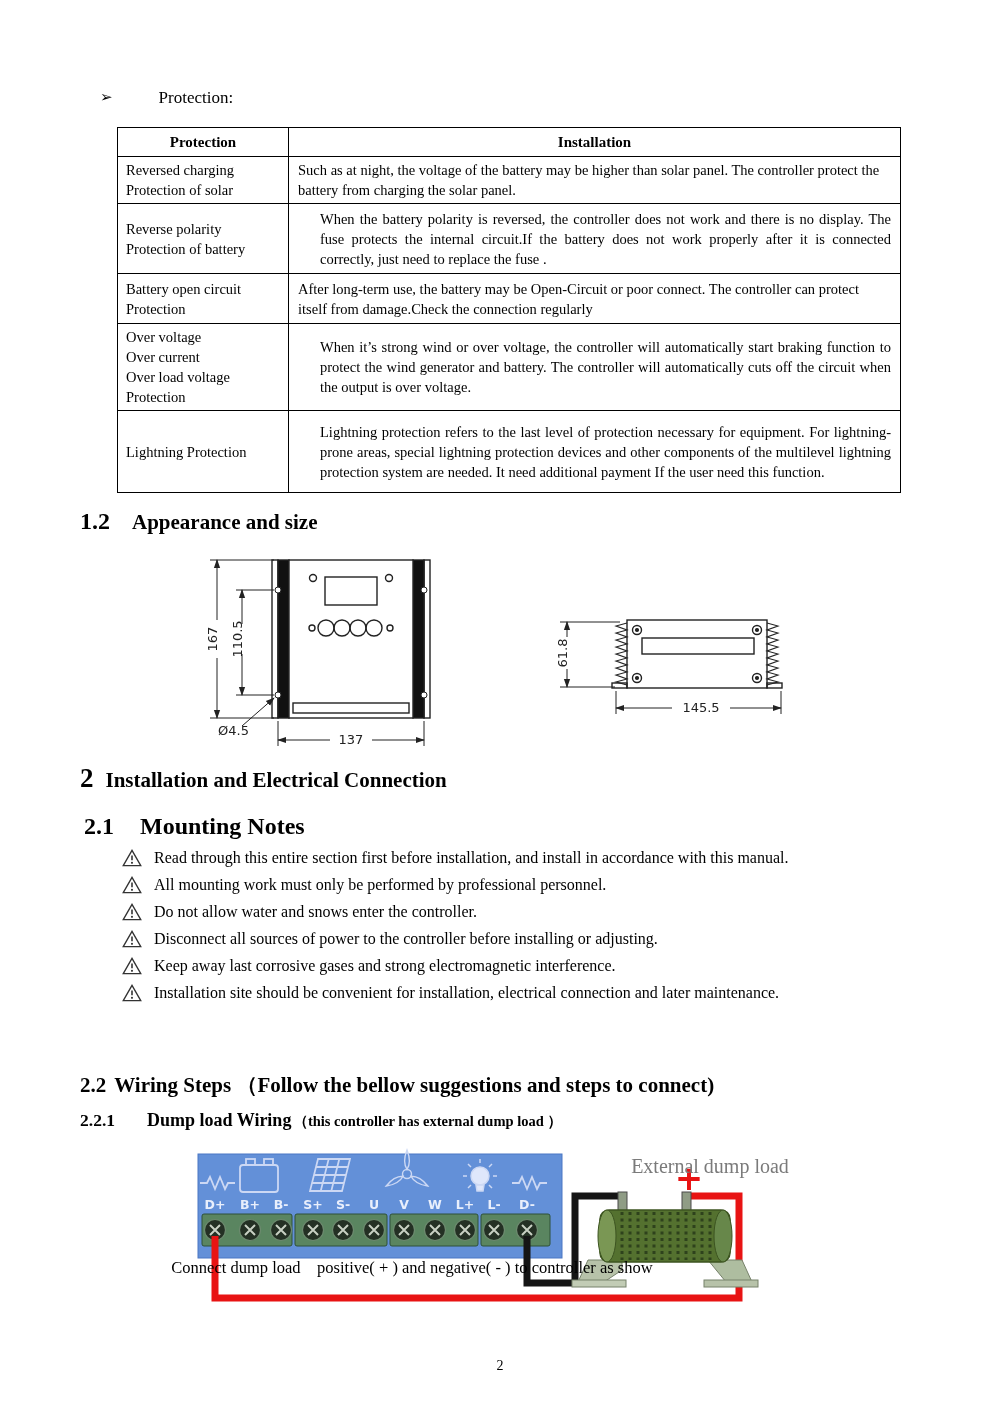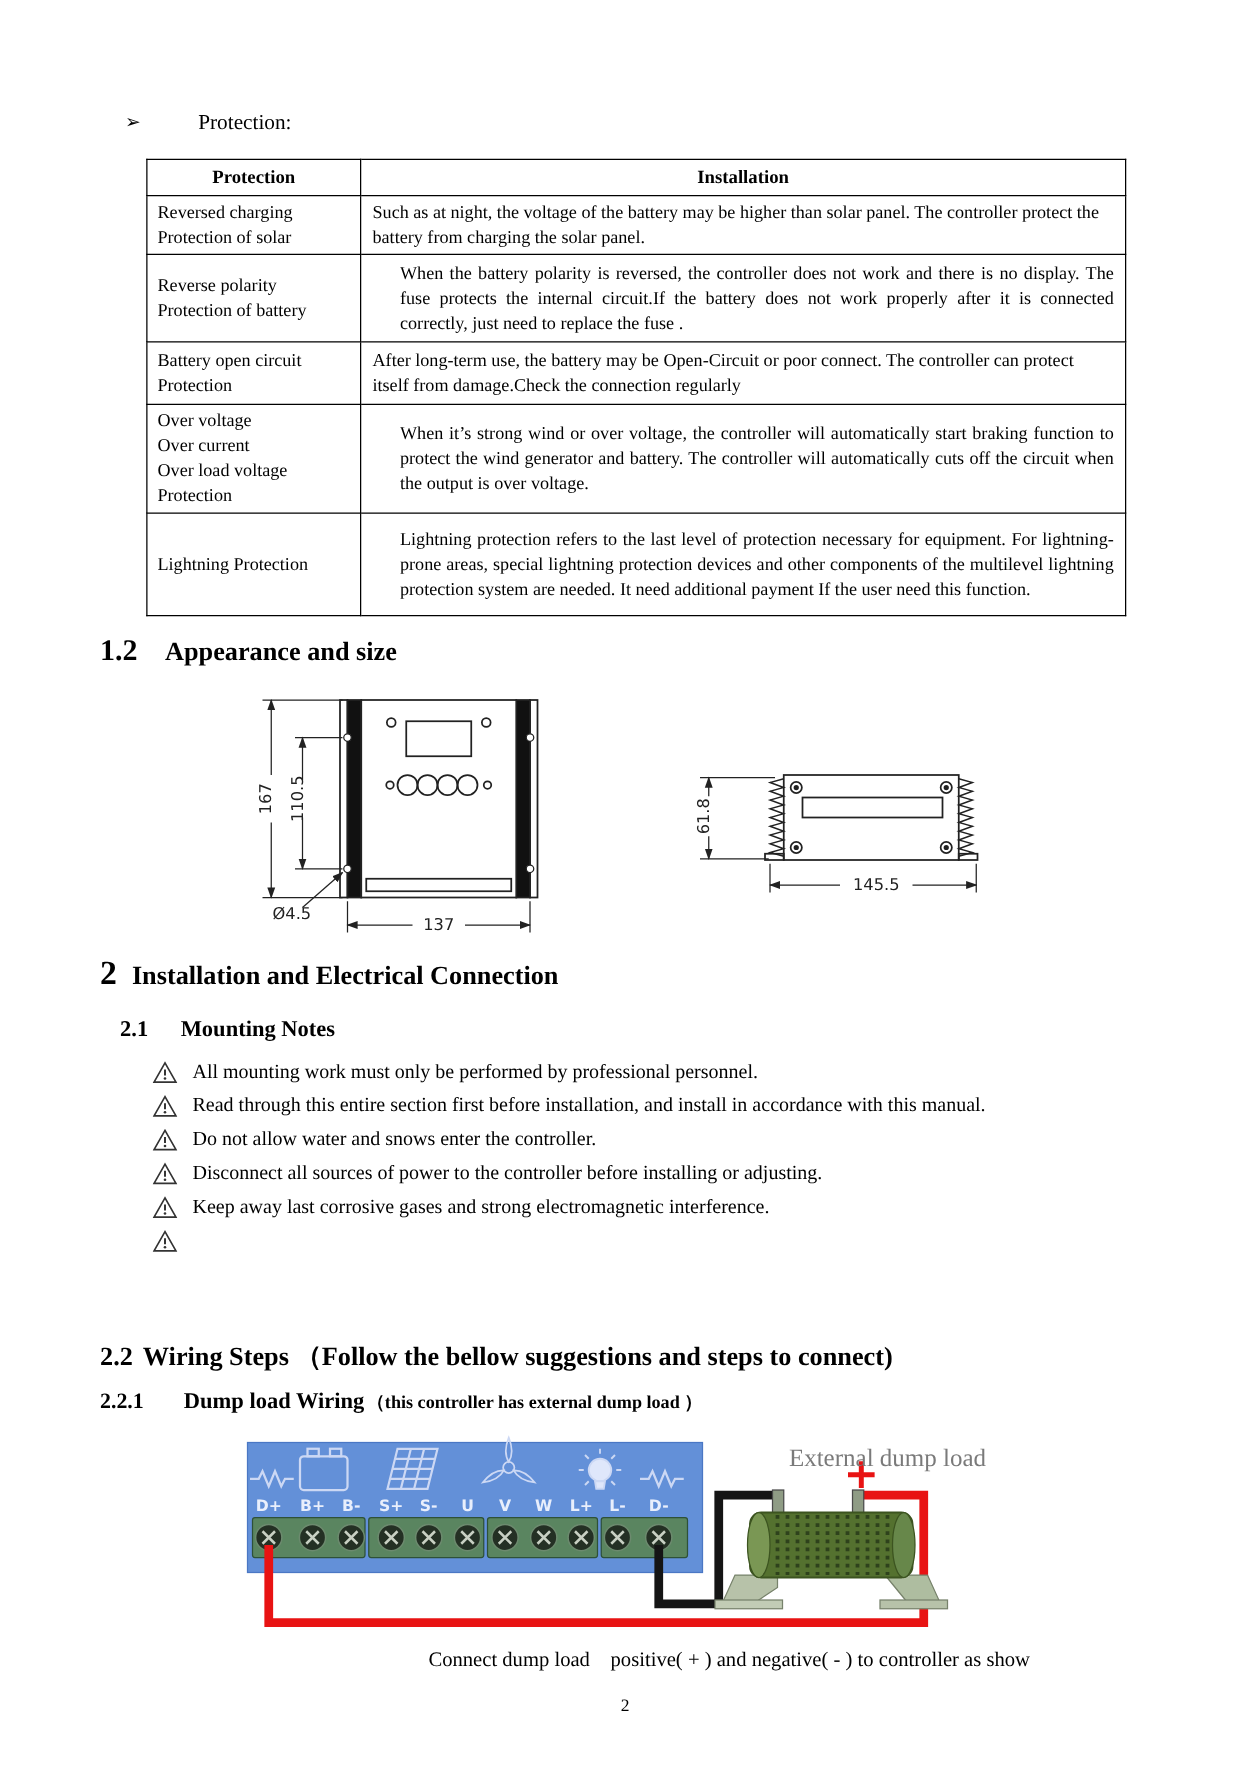--- a/index.html
+++ b/index.html
@@ -26,37 +26,37 @@
   tr.r1 td{height:47px} tr.r2 td{height:70px} tr.r3 td{height:50px}
   tr.r4 td{height:83px} tr.r5 td{height:82px}
 
   
   .h-12 { left:80px; top:508px; font-weight:bold; }
   .h-12 .num { font-size:24px; }
   .h-12 .ttl { font-size:21px; margin-left:22px; }
   .h-2 { left:80px; top:763px; font-weight:bold; }
   .h-2 .num { font-size:27px; }
   .h-2 .ttl { font-size:21px; margin-left:12px; }
-  .h-21 { left:96px; top:813px; font-weight:bold; font-size:18px; }
+  .h-21 { left:84px; top:813px; font-weight:bold; font-size:24px; }
   .h-21 .ttl { margin-left:26px; }
   .h-22 { left:80px; top:1071px; font-weight:bold; font-size:21px; }
   .h-22 .ttl { margin-left:8px; }
   .h-221 { left:80px; top:1110px; font-weight:bold; }
   .h-221 .num { font-size:17.5px; }
   .h-221 .ttl { font-size:18px; margin-left:32px; }
   .h-221 .sub { font-size:14.5px; margin-left:2px;margin-top:32px; }
 
   
   .notes { left:122px; top:847px; width:800px; list-style:none; }
   .notes li { display:flex; align-items:flex-start; font-size:16px; line-height:21px; margin-bottom:6px; }
   .notes li .warn { flex:0 0 20px; margin-top:1px; }
   .notes li .txt { margin-left:12px; max-width:745px; }
 
   
-  .caption { left:0; top:1318px; width:824px; text-align:right; font-size:16.5px; white-space:pre-wrap; }
+  .caption { left:0; top:1258px; width:824px; text-align:center; font-size:16.5px; white-space:pre-wrap; }
   .pagenum { left:0; top:1358px; width:1000px; text-align:center; font-size:14px; }
 
   svg text { font-family:"DejaVu Sans", sans-serif; }
   svg text.serif { font-family:"Liberation Serif", serif; }
 </style>
 </head>
 <body>
 
 <div class="abs bullet-line">
   <span class="marker">➢</span>
@@ -204,36 +204,36 @@
   <span class="num">2.1</span><span class="ttl">Mounting Notes</span>
 </div>
 
 <ul class="abs notes">
   <li>
     <svg class="warn" viewBox="0 0 24 24" width="20" height="20">
         <path d="M12 2.8 L22.5 21.2 H1.5 Z" fill="none" stroke="#333" stroke-width="1.6"></path>
         <line x1="12" y1="9" x2="12" y2="14.8" stroke="#333" stroke-width="1.9"></line>
         <circle cx="12" cy="17.8" r="1.25" fill="#333"></circle>
       </svg>
+    <span class="txt">Read through this entire section first before installation, and install in accordance with this manual.</span>
+  </li>
+  <li>
+    <svg class="warn" viewBox="0 0 24 24" width="20" height="20">
+        <path d="M12 2.8 L22.5 21.2 H1.5 Z" fill="none" stroke="#333" stroke-width="1.6"></path>
+        <line x1="12" y1="9" x2="12" y2="14.8" stroke="#333" stroke-width="1.9"></line>
+        <circle cx="12" cy="17.8" r="1.25" fill="#333"></circle>
+      </svg>
     <span class="txt">All mounting work must only be performed by professional personnel.</span>
   </li>
   <li>
     <svg class="warn" viewBox="0 0 24 24" width="20" height="20">
         <path d="M12 2.8 L22.5 21.2 H1.5 Z" fill="none" stroke="#333" stroke-width="1.6"></path>
         <line x1="12" y1="9" x2="12" y2="14.8" stroke="#333" stroke-width="1.9"></line>
         <circle cx="12" cy="17.8" r="1.25" fill="#333"></circle>
       </svg>
-    <span class="txt">Read through this entire section first before installation, and install in accordance with this manual.</span>
-  </li>
-  <li>
-    <svg class="warn" viewBox="0 0 24 24" width="20" height="20">
-        <path d="M12 2.8 L22.5 21.2 H1.5 Z" fill="none" stroke="#333" stroke-width="1.6"></path>
-        <line x1="12" y1="9" x2="12" y2="14.8" stroke="#333" stroke-width="1.9"></line>
-        <circle cx="12" cy="17.8" r="1.25" fill="#333"></circle>
-      </svg>
     <span class="txt">Do not allow water and snows enter the controller.</span>
   </li>
   <li>
     <svg class="warn" viewBox="0 0 24 24" width="20" height="20">
         <path d="M12 2.8 L22.5 21.2 H1.5 Z" fill="none" stroke="#333" stroke-width="1.6"></path>
         <line x1="12" y1="9" x2="12" y2="14.8" stroke="#333" stroke-width="1.9"></line>
         <circle cx="12" cy="17.8" r="1.25" fill="#333"></circle>
       </svg>
     <span class="txt">Disconnect all sources of power to the controller before installing or adjusting.</span>
   </li>
@@ -244,20 +244,21 @@
         <circle cx="12" cy="17.8" r="1.25" fill="#333"></circle>
       </svg>
     <span class="txt">Keep away last corrosive gases and strong electromagnetic interference.</span>
   </li>
   <li>
     <svg class="warn" viewBox="0 0 24 24" width="20" height="20">
         <path d="M12 2.8 L22.5 21.2 H1.5 Z" fill="none" stroke="#333" stroke-width="1.6"></path>
         <line x1="12" y1="9" x2="12" y2="14.8" stroke="#333" stroke-width="1.9"></line>
         <circle cx="12" cy="17.8" r="1.25" fill="#333"></circle>
       </svg>
+    <span class="txt">Installation site should be convenient for installation, electrical connection and later maintenance.</span>
   </li>
 </ul>
 
 <div class="abs h-22">
   <span class="num">2.2</span><span class="ttl">Wiring Steps （Follow the bellow suggestions and steps to connect)</span>
 </div>
 
 <div class="abs h-221">
   <span class="num">2.2.1</span><span class="ttl">Dump load Wiring</span><span class="sub">（this controller has external dump load ）</span>
 </div>

